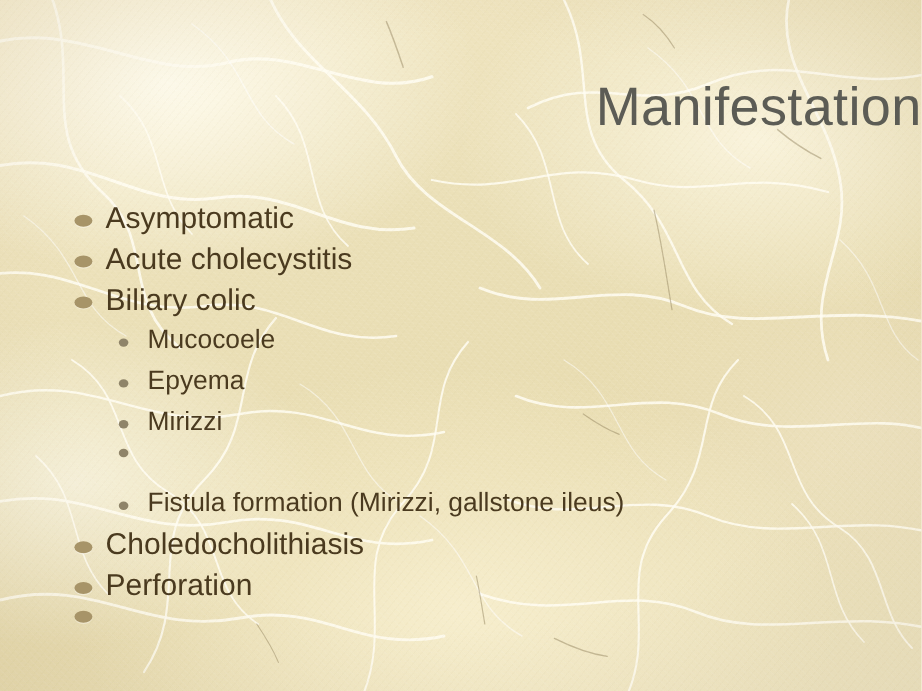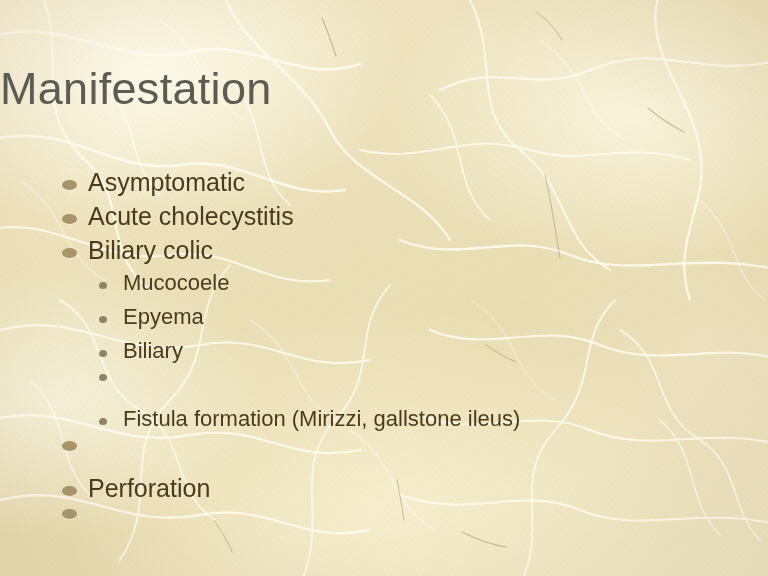--- a/index.html
+++ b/index.html
@@ -48,21 +48,21 @@
     pointer-events: none;
     background: radial-gradient(ellipse 78% 78% at 50% 48%, rgba(0,0,0,0) 55%, rgba(150,125,80,0.13) 100%);
   }
 
   
   #title {
     position: absolute;
     left: 0;
     top: 64px;
     width: 768px;
-    text-align: left;
+    text-align: right;
     font-size: 45px;
     line-height: 1.1;
     color: #5c5c55;
     letter-spacing: 0.3px;
     white-space: nowrap;
   }
 
   
   #body-list {
     position: absolute;
@@ -210,34 +210,35 @@
       <span class="item-text">Mucocoele</span>
     </div>
 
     <div class="bullet-row lvl2">
       <span class="marker"></span>
       <span class="item-text">Epyema</span>
     </div>
 
     <div class="bullet-row lvl2">
       <span class="marker"></span>
-      <span class="item-text">Biliary</span>
+      <span class="item-text">Mirizzi</span>
     </div>
 
     <div class="bullet-row lvl2">
       <span class="marker"></span>
     </div>
 
     <div class="bullet-row lvl2">
       <span class="marker"></span>
       <span class="item-text">Fistula formation (Mirizzi, gallstone ileus)</span>
     </div>
 
     <div class="bullet-row lvl1">
       <span class="marker"></span>
+      <span class="item-text">Choledocholithiasis</span>
     </div>
 
     <div class="bullet-row lvl1">
       <span class="marker"></span>
       <span class="item-text">Perforation</span>
     </div>
 
     <div class="bullet-row lvl1">
       <span class="marker"></span>
     </div>

